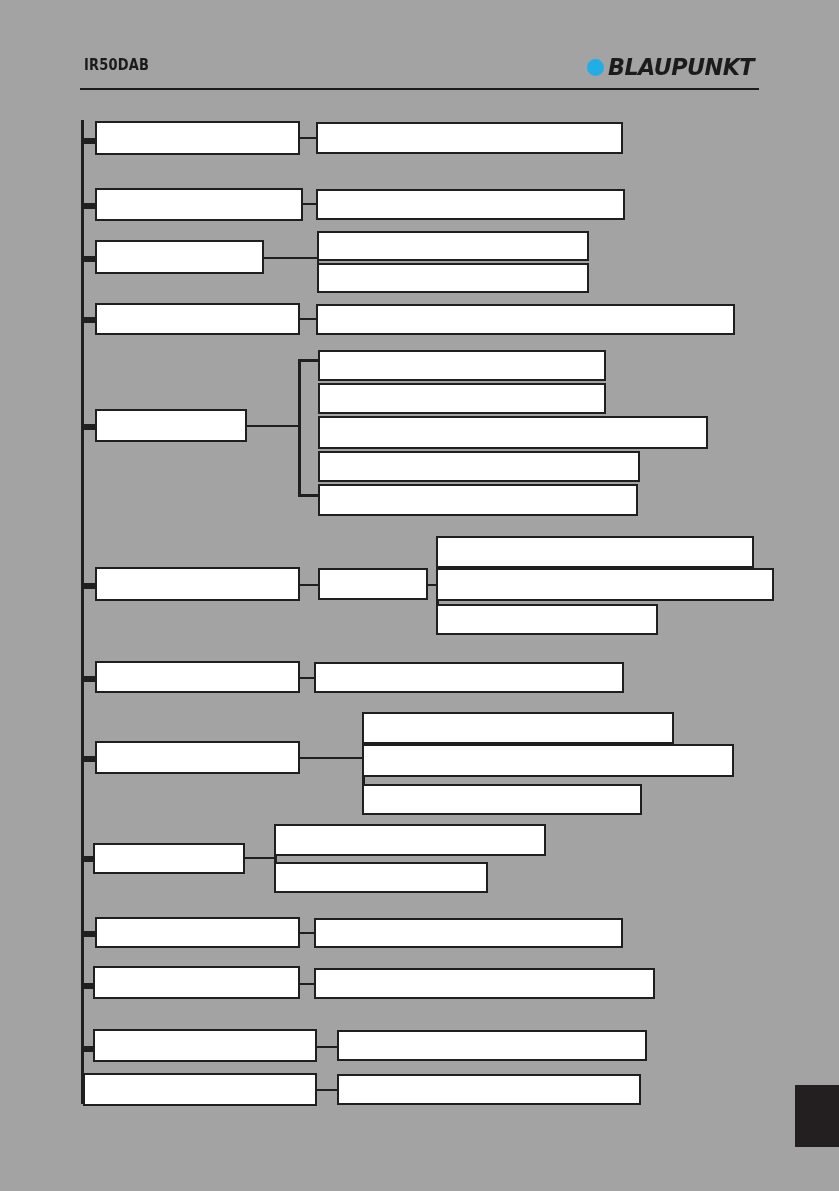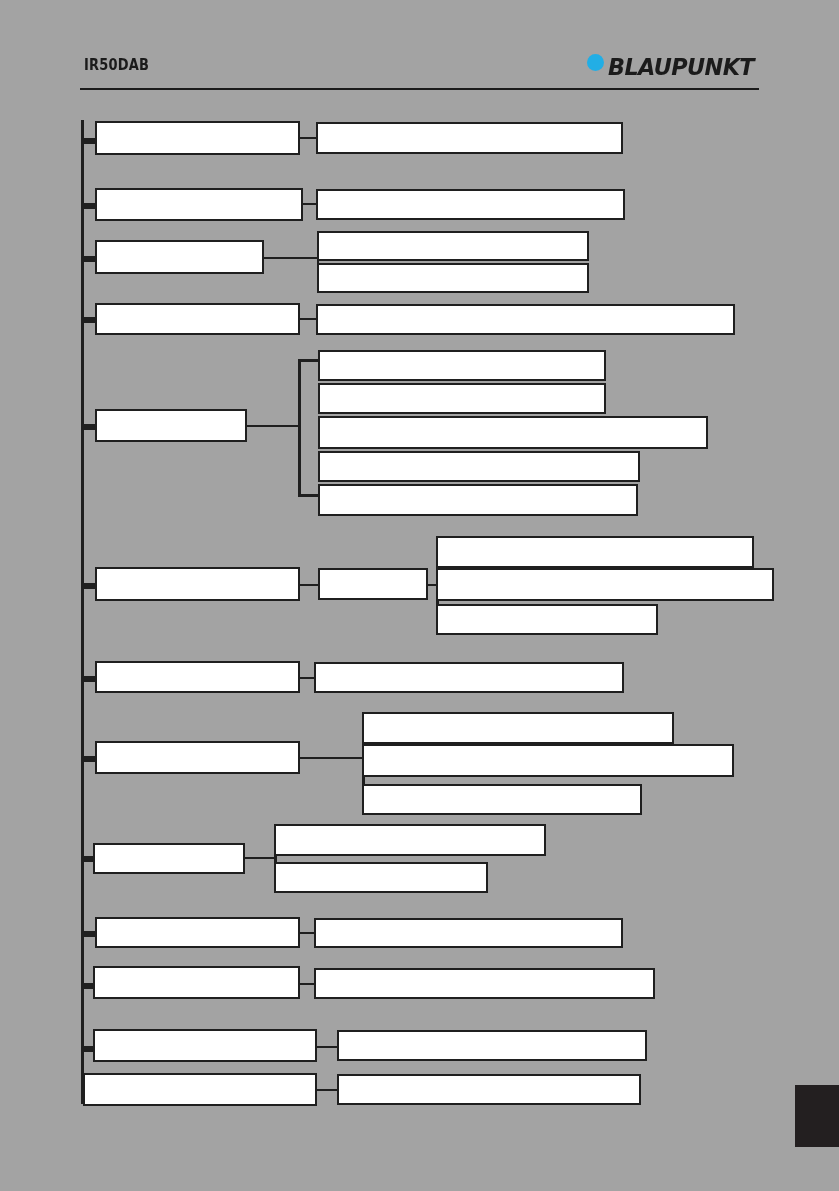--- a/index.html
+++ b/index.html
@@ -39,21 +39,21 @@
     transform: scaleX(0.84);
     transform-origin: left center;
     white-space: nowrap;
   }
   #brand-logo {
     position: absolute;
     right: 80px;
     top: 54px;
     height: 26px;
     display: flex;
-    align-items: flex-start;
+    align-items: center;
     gap: 4px;
   }
   #brand-dot {
     width: 17px;
     height: 17px;
     border-radius: 50%;
     background: #22aee5;
     flex: 0 0 auto;
   }
   #brand-text {

